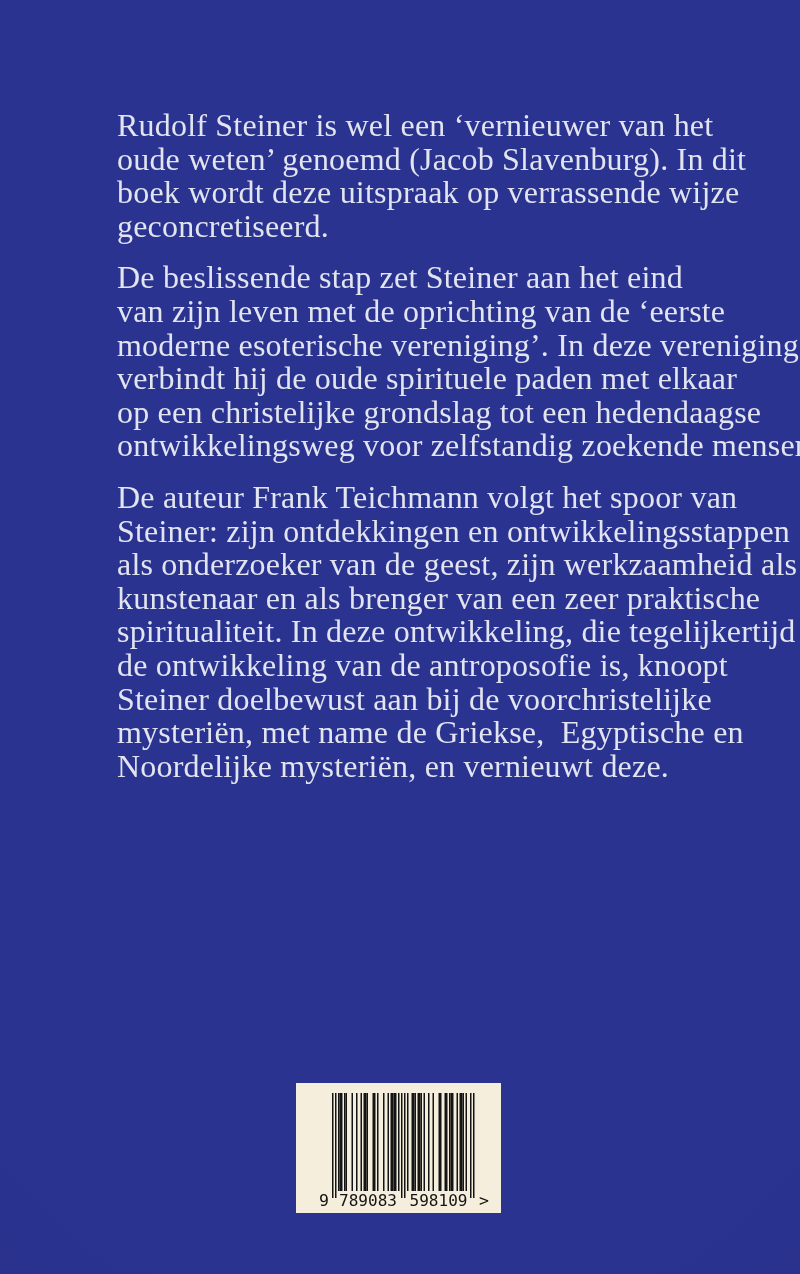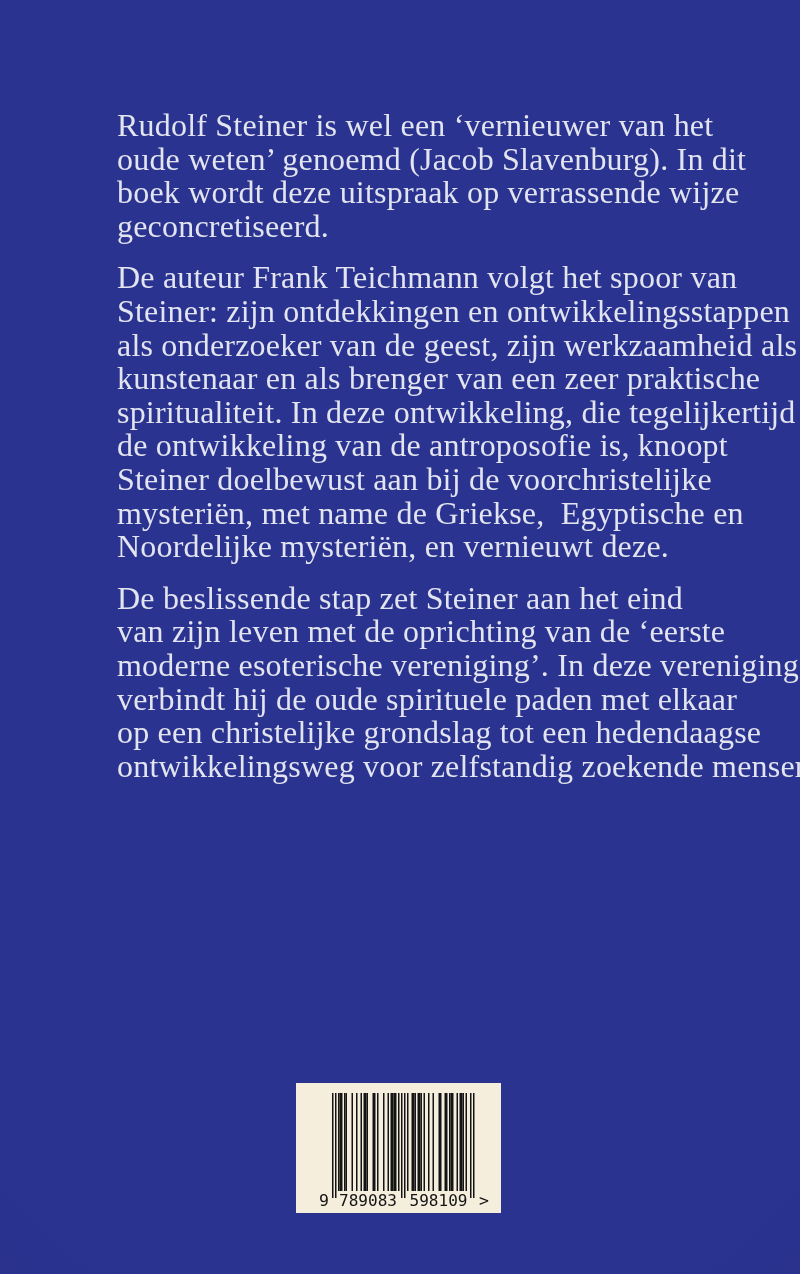--- a/index.html
+++ b/index.html
@@ -54,35 +54,35 @@
 </head>
 <body>
 
 <div class="page">
 
   <div class="copy">
     <p class="para">Rudolf Steiner is wel een ‘vernieuwer van het
 oude weten’ genoemd (Jacob Slavenburg). In dit
 boek wordt deze uitspraak op verrassende wijze
 geconcretiseerd.</p>
+    <p class="para">De beslissende stap zet Steiner aan het eind
+van zijn leven met de oprichting van de ‘eerste
+moderne esoterische vereniging’. In deze vereniging
+verbindt hij de oude spirituele paden met elkaar
+op een christelijke grondslag tot een hedendaagse
+ontwikkelingsweg voor zelfstandig zoekende mensen.</p>
     <p class="para">De auteur Frank Teichmann volgt het spoor van
 Steiner: zijn ontdekkingen en ontwikkelingsstappen
 als onderzoeker van de geest, zijn werkzaamheid als
 kunstenaar en als brenger van een zeer praktische
 spiritualiteit. In deze ontwikkeling, die tegelijkertijd
 de ontwikkeling van de antroposofie is, knoopt
 Steiner doelbewust aan bij de voorchristelijke
 mysteriën, met name de Griekse,  Egyptische en
 Noordelijke mysteriën, en vernieuwt deze.</p>
-    <p class="para">De beslissende stap zet Steiner aan het eind
-van zijn leven met de oprichting van de ‘eerste
-moderne esoterische vereniging’. In deze vereniging
-verbindt hij de oude spirituele paden met elkaar
-op een christelijke grondslag tot een hedendaagse
-ontwikkelingsweg voor zelfstandig zoekende mensen.</p>
   </div>
 
   <div class="barcode-panel">
     <svg viewBox="0 0 205 130">
       <g id="bc-bars">
           <rect x="36.00" y="10" width="1.50" height="105" fill="var(--barcode-bar)"></rect>
           <rect x="39.00" y="10" width="1.50" height="105" fill="var(--barcode-bar)"></rect>
           <rect x="42.00" y="10" width="1.50" height="98" fill="var(--barcode-bar)"></rect>
           <rect x="43.50" y="10" width="1.50" height="98" fill="var(--barcode-bar)"></rect>
           <rect x="45.00" y="10" width="1.50" height="98" fill="var(--barcode-bar)"></rect>

